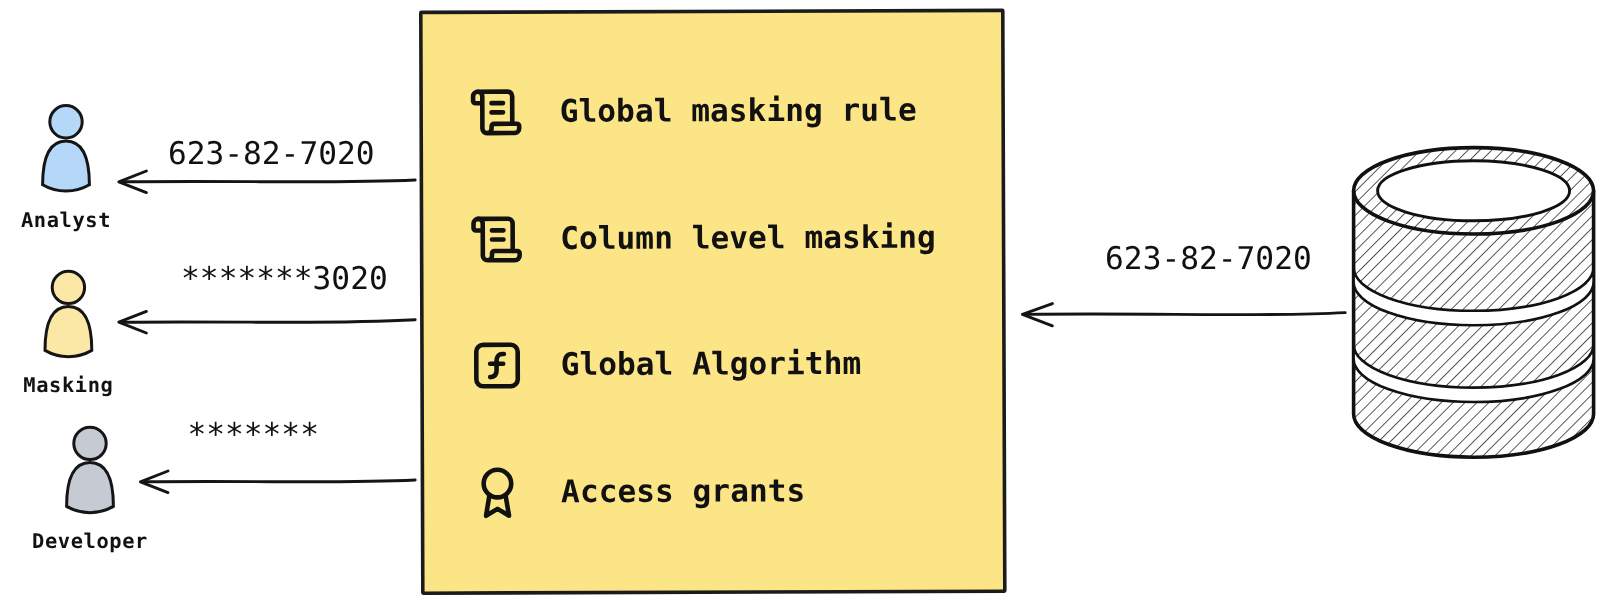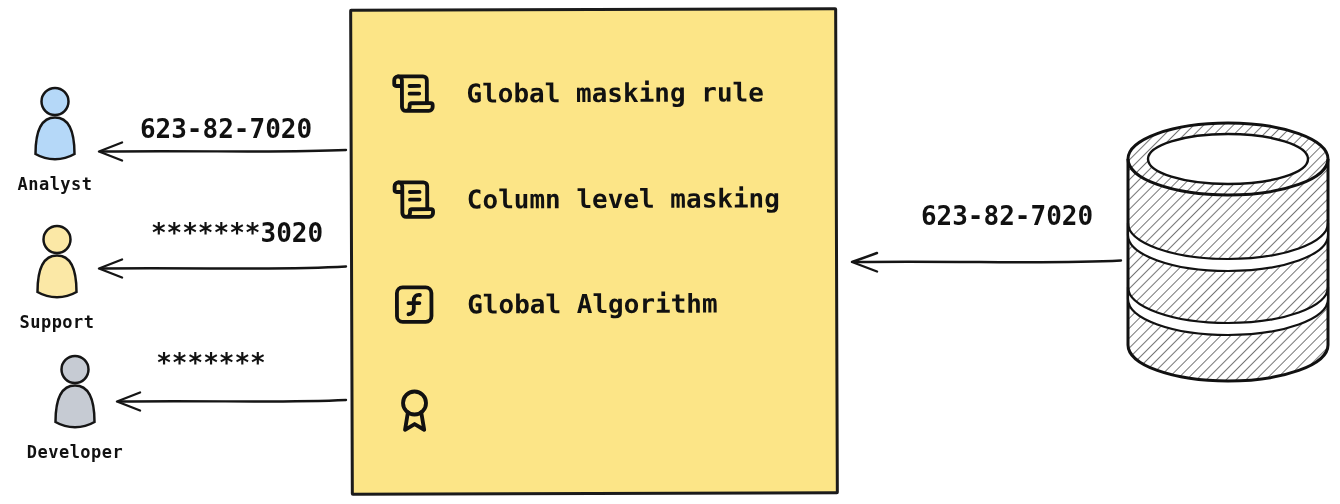--- a/index.html
+++ b/index.html
@@ -34,21 +34,21 @@
   #persona-support   { left: 2px;  top: 222px; }
   #persona-developer { left: 20px;  top: 352px; }
 
   
   .arrow { position: absolute; }
   .value-label {
     position: absolute;
     width: 240px;
     text-align: center;
     font-size: 26px;
-    font-weight: 700;
+    font-weight: 400;
     white-space: nowrap;
   }
   #arrow-analyst   { left: 92px;  top: 137px; }
   #arrow-support   { left: 92px;  top: 254px; }
   #arrow-developer { left: 110px; top: 387px; }
   #arrow-database  { left: 845px; top: 247px; }
 
   #value-analyst   { left: 106px; top: 114px; }
   #value-support   { left: 117px; top: 218px; }
   #value-developer { left: 91px;  top: 348px; }
@@ -95,21 +95,21 @@
       <path d="M 12.5 70 C 12.5 46 19 33.5 32 33.5 C 45 33.5 51.5 46 51.5 70 C 45 73.8 38.5 75.2 32 75.2 C 25.5 75.2 19 73.8 12.5 70 Z"></path>
     </svg>
     <div class="persona-name">Analyst</div>
   </div>
 
   <div class="persona" id="persona-support">
     <svg width="64" height="88" viewBox="0 0 64 88" stroke="#151515" stroke-width="2.5" fill="#fbe8a6">
       <circle cx="32" cy="17.5" r="13.5"></circle>
       <path d="M 12.5 70 C 12.5 46 19 33.5 32 33.5 C 45 33.5 51.5 46 51.5 70 C 45 73.8 38.5 75.2 32 75.2 C 25.5 75.2 19 73.8 12.5 70 Z"></path>
     </svg>
-    <div class="persona-name">Support</div>
+    <div class="persona-name">Masking</div>
   </div>
 
   <div class="persona" id="persona-developer">
     <svg width="64" height="88" viewBox="0 0 64 88" stroke="#151515" stroke-width="2.5" fill="#c6cbd3">
       <circle cx="32" cy="17.5" r="13.5"></circle>
       <path d="M 12.5 70 C 12.5 46 19 33.5 32 33.5 C 45 33.5 51.5 46 51.5 70 C 45 73.8 38.5 75.2 32 75.2 C 25.5 75.2 19 73.8 12.5 70 Z"></path>
     </svg>
     <div class="persona-name">Developer</div>
   </div>
 
@@ -167,20 +167,21 @@
         <path d="M9 11.2h5.7"></path>
       </svg>
       <span class="panel-label">Global Algorithm</span>
     </div>
 
     <div class="panel-row">
       <svg width="46" height="46" viewBox="0 0 24 24" fill="none" stroke="#111" stroke-width="2" stroke-linecap="round" stroke-linejoin="round">
         <circle cx="12" cy="8" r="6"></circle>
         <path d="M15.477 12.89 17 22l-5-3-5 3 1.523-9.11"></path>
       </svg>
+      <span class="panel-label">Access grants</span>
     </div>
 
   </div>
 
   <svg class="database" width="212" height="272" viewBox="0 0 212 272">
     <defs>
       <pattern id="hatch" width="7" height="7" patternUnits="userSpaceOnUse" patternTransform="rotate(45)">
         <rect width="7" height="7" fill="#ffffff"></rect>
         <line x1="0" y1="0" x2="0" y2="7" stroke="#3a3a3a" stroke-width="1.4"></line>
       </pattern>

